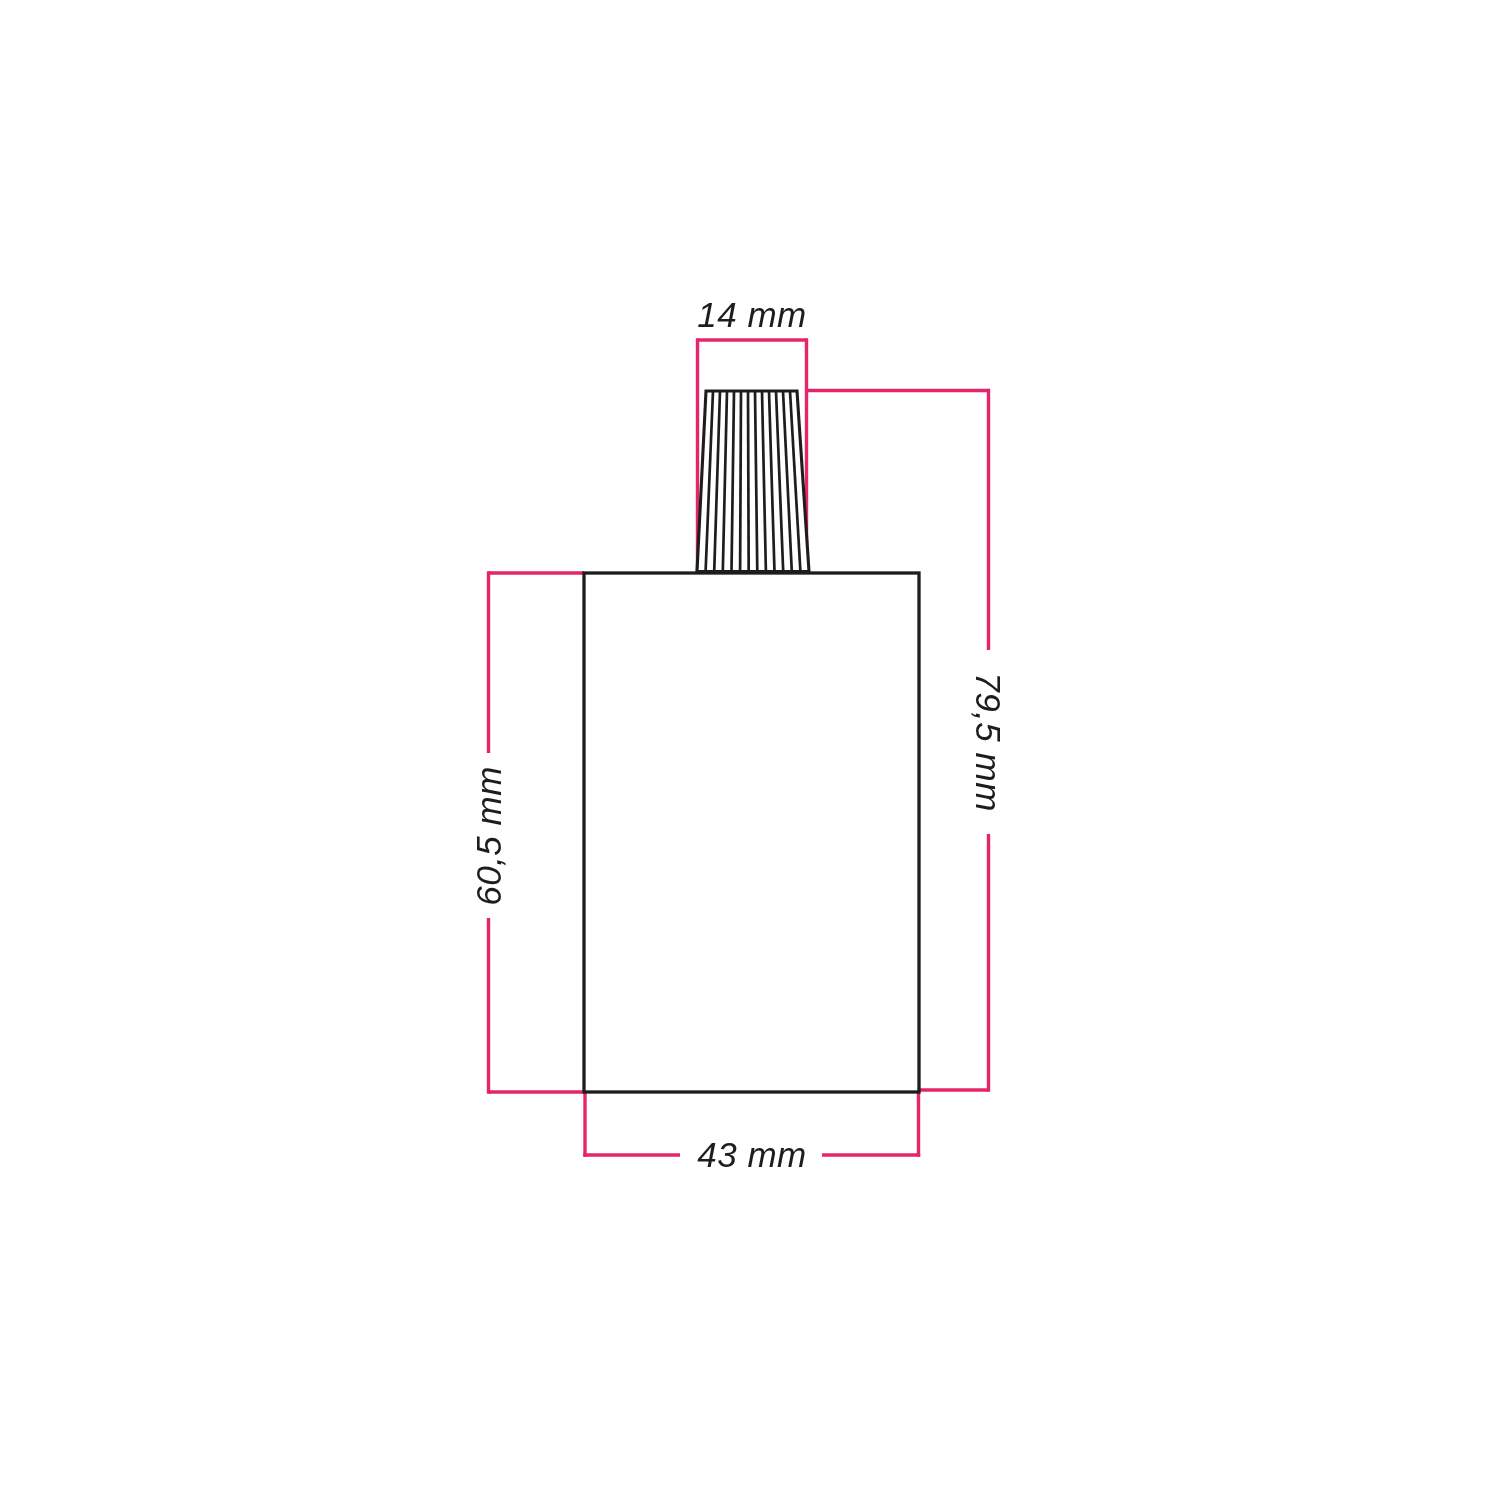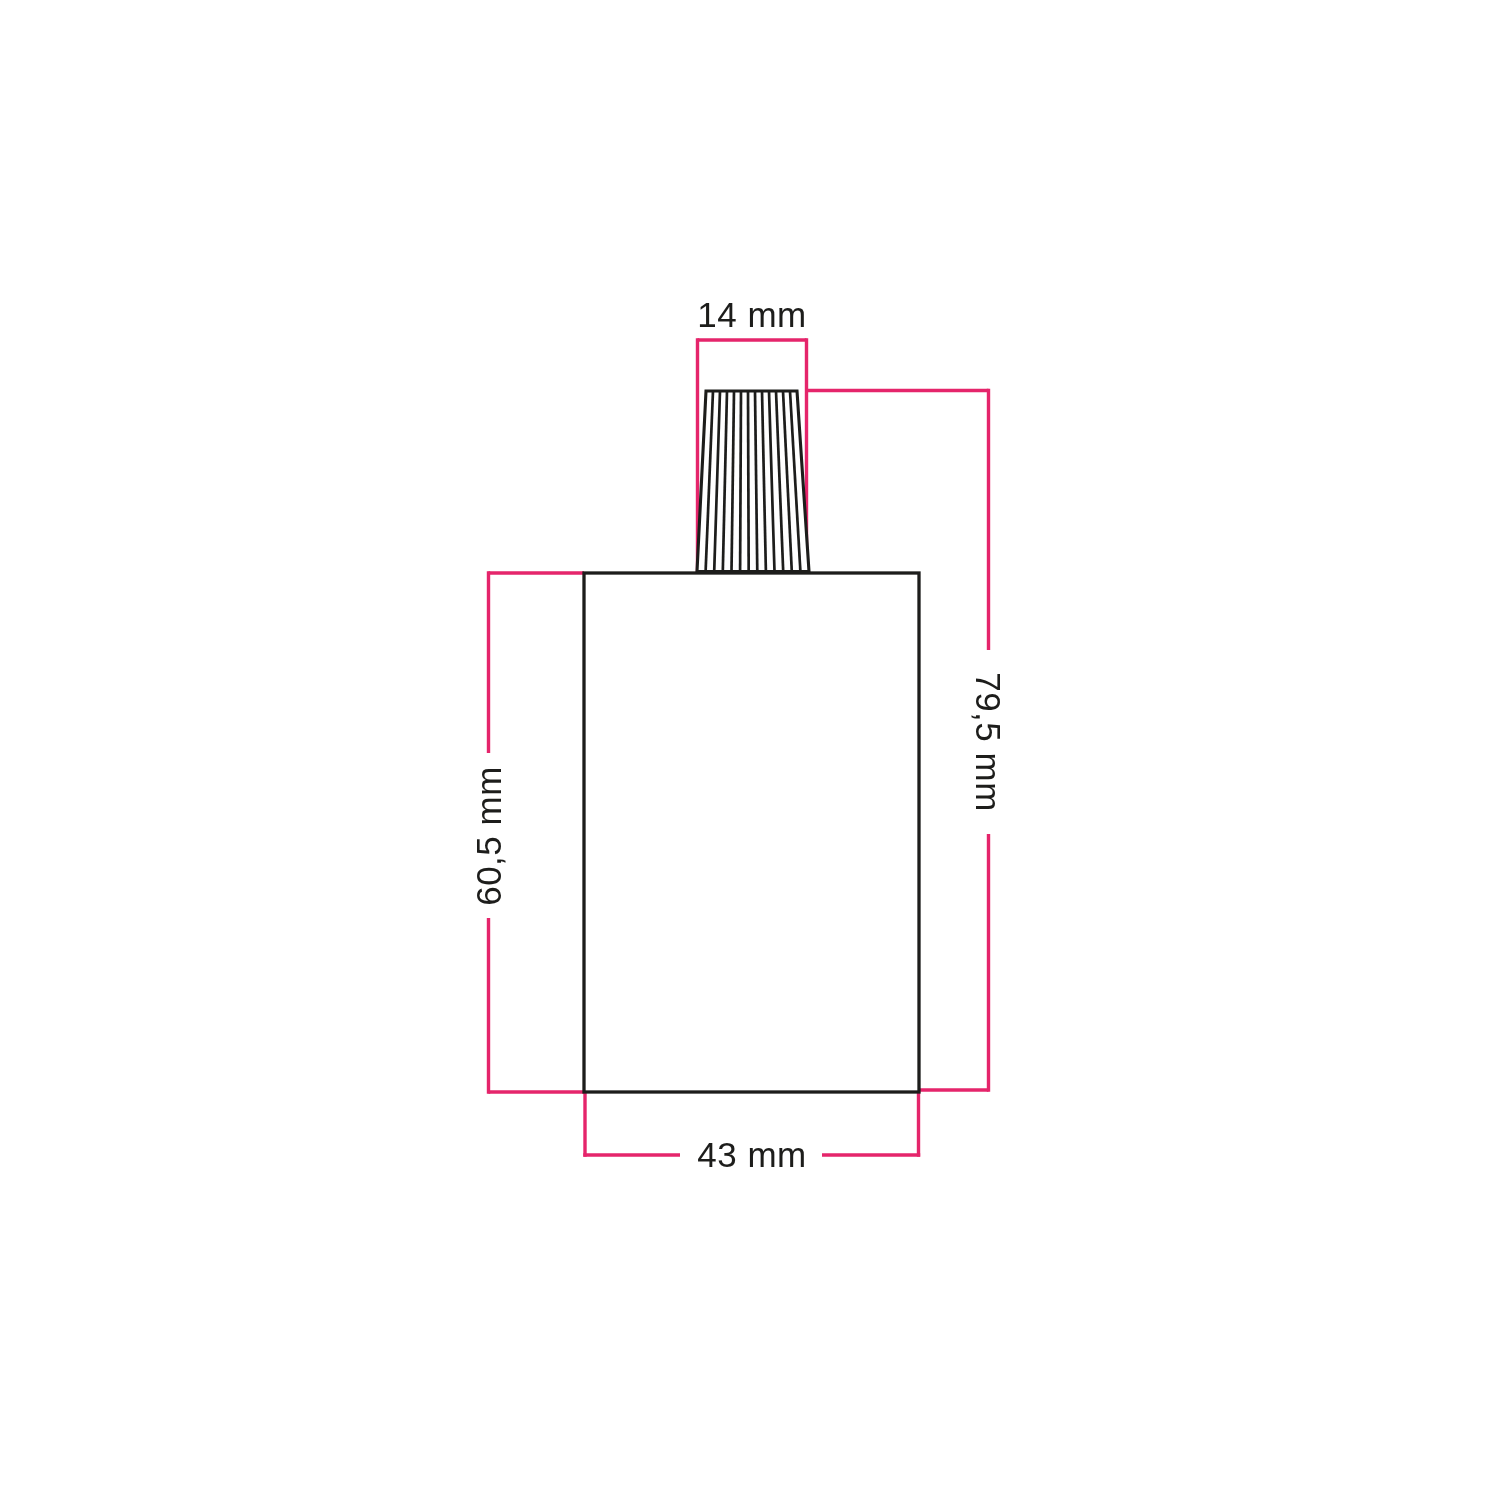--- a/index.html
+++ b/index.html
@@ -6,20 +6,21 @@
     margin: 0;
     padding: 0;
     background: #ffffff;
   }
   .page {
     position: relative;
     width: 1500px;
     height: 1500px;
     background: #ffffff;
     overflow: hidden;
+    font-style: italic;
   }
   svg text {
     font-family: "Liberation Sans", "DejaVu Sans", sans-serif;
     font-size: 35px;
     letter-spacing: 0.5px;
     fill: #1d1d1b;
   }
 </style>
 </head>
 <body>

